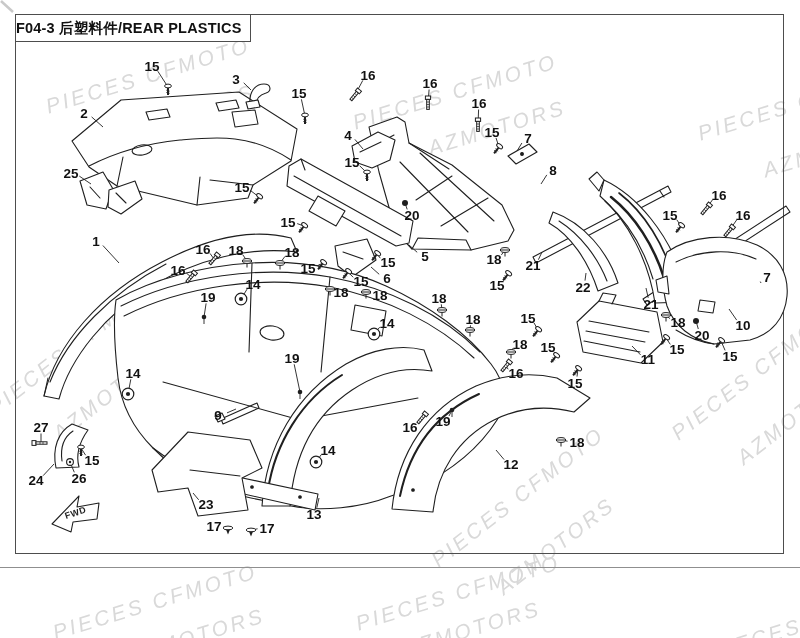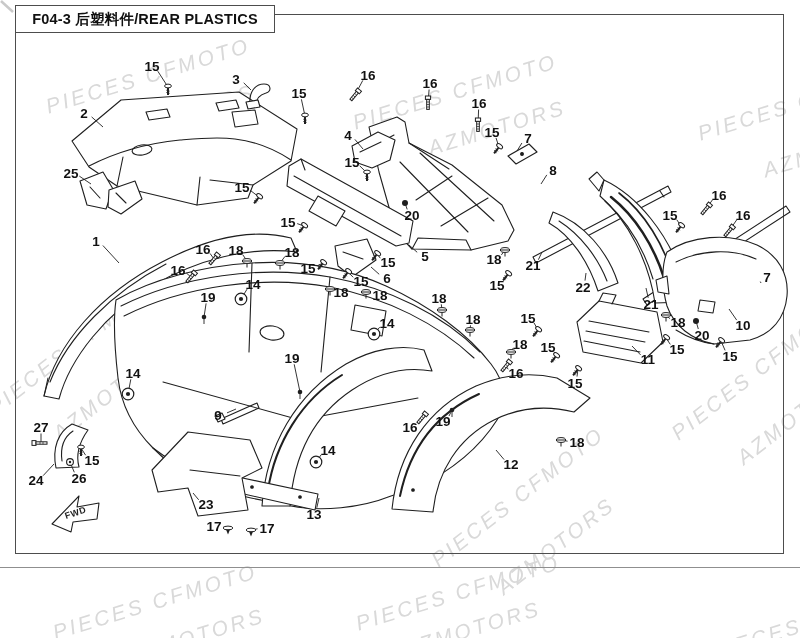--- a/index.html
+++ b/index.html
@@ -4,23 +4,23 @@
 <style>
   html,body{margin:0;padding:0;background:#fff;}
   .page{position:relative;width:800px;height:638px;background:#fff;overflow:hidden;
         font-family:"Liberation Sans",sans-serif;}
   .wm-layer{position:absolute;left:0;top:0;width:100%;height:100%;pointer-events:none;}
   .wm{position:absolute;white-space:nowrap;font-style:italic;font-weight:400;
       font-size:21px;letter-spacing:3px;transform-origin:center;
       font-family:"Liberation Sans",sans-serif;}
   .frame{position:absolute;left:15px;top:14px;width:769px;height:540px;
          border:1.6px solid #4d4d4d;box-sizing:border-box;background:transparent;}
-  .titlebox{position:absolute;left:15px;top:5px;width:260px;height:28px;
+  .titlebox{position:absolute;left:15px;top:14px;width:236px;height:28px;
             border:1.6px solid #4d4d4d;box-sizing:border-box;background:#fff;
-            display:flex;align-items:center;justify-content:center;}
+            display:flex;align-items:center;justify-content:flex-start;}
   .titlebox span{font-size:14.5px;font-weight:bold;color:#111;letter-spacing:0.2px;}
   .bottom-rule{position:absolute;left:0;top:567px;width:800px;height:0;
                border-top:1.8px solid #8f8f8f;}
   svg.diagram{position:absolute;left:0;top:0;}
   text.co{font-family:"Liberation Sans",sans-serif;font-size:13.5px;font-weight:bold;fill:#111;}
 </style>
 </head>
 <body>
 
 <div class="page">

